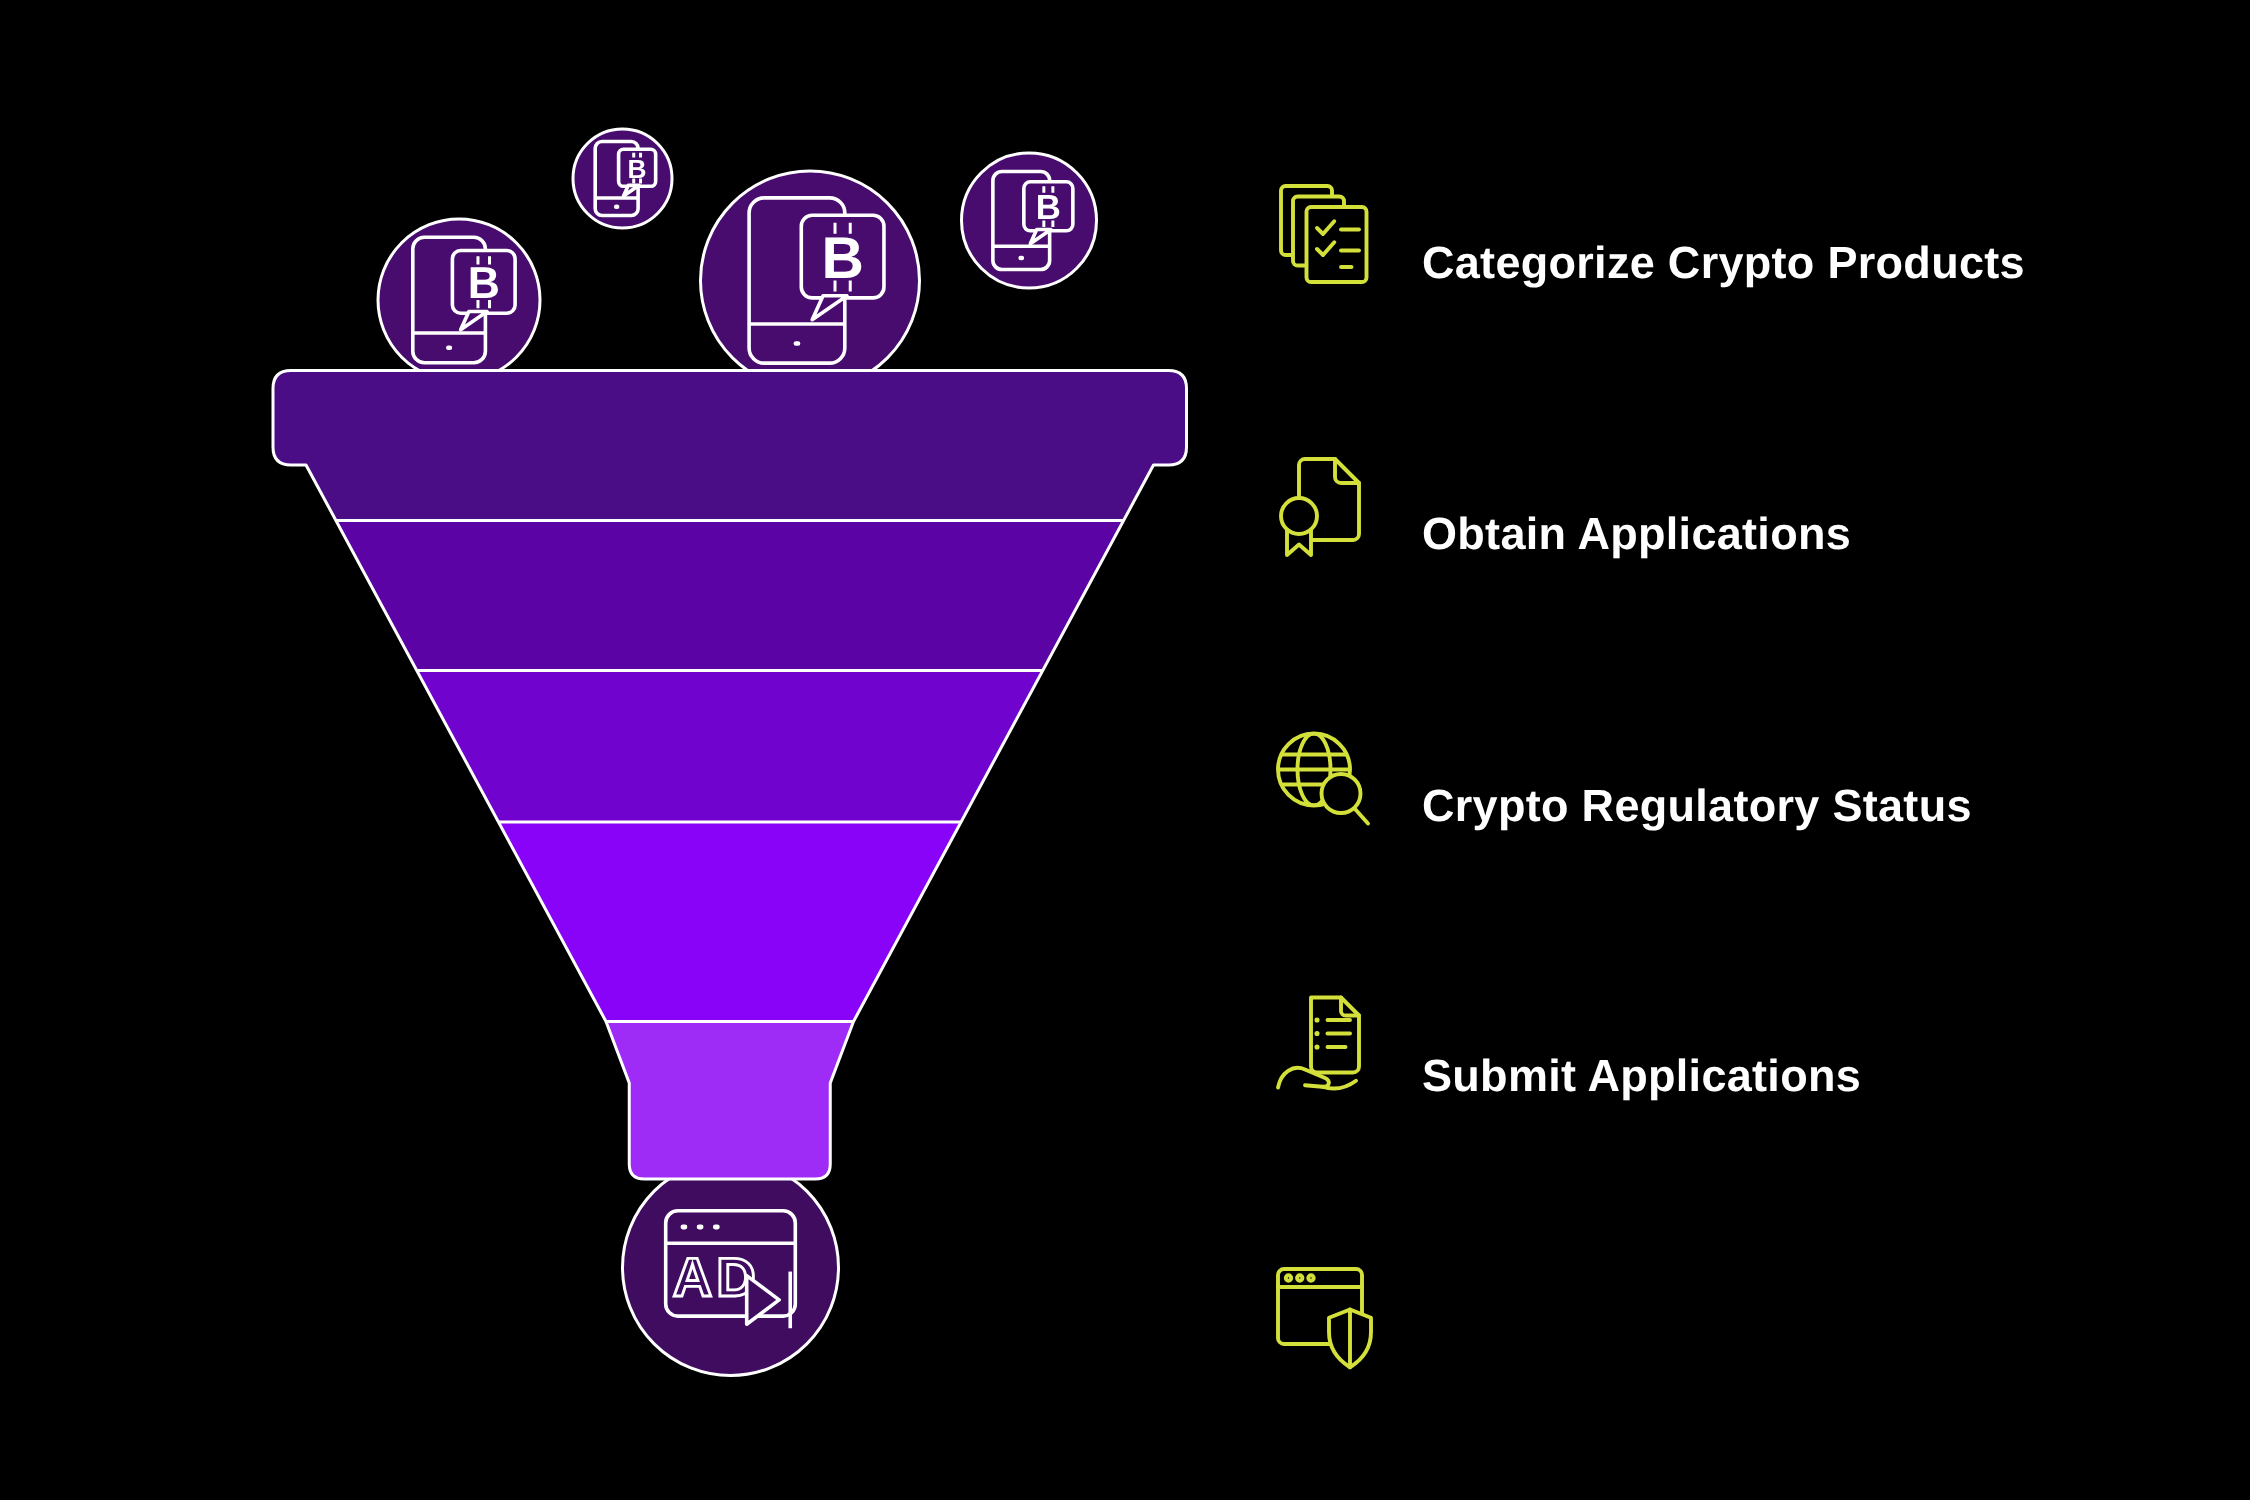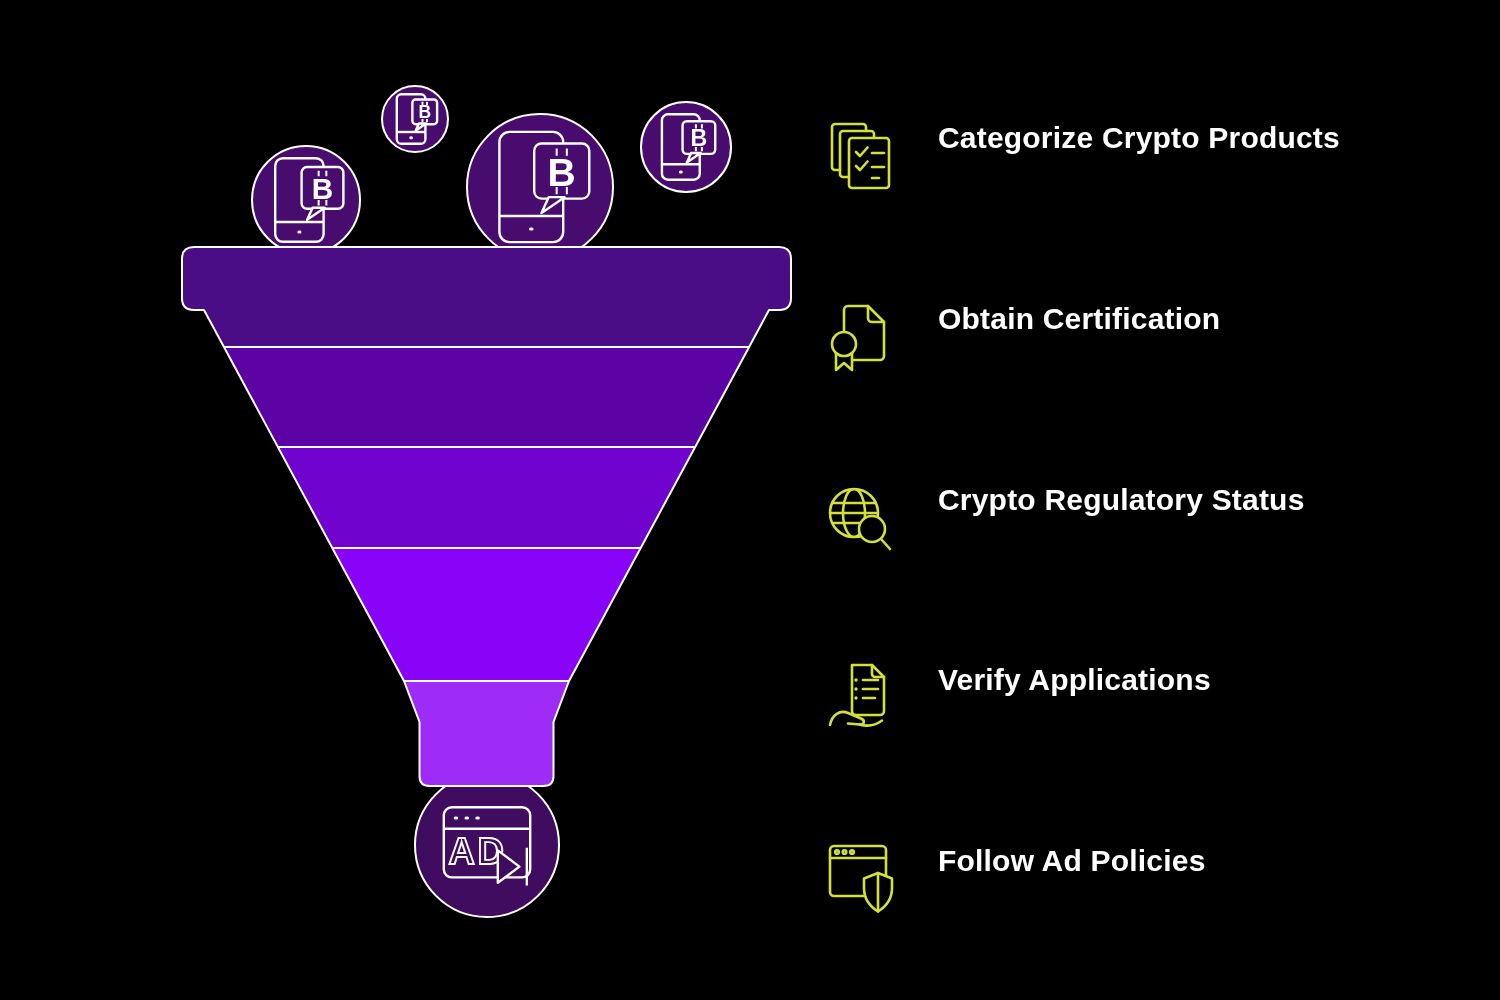--- a/index.html
+++ b/index.html
@@ -1,19 +1,19 @@
 <!DOCTYPE html>
 <html><head>
 <meta charset="utf-8">
 <style>
   html,body{margin:0;padding:0;background:#000;}
   #stage{position:relative;width:1500px;height:1000px;background:#000;overflow:hidden;
          font-family:"Liberation Sans","DejaVu Sans",sans-serif;}
   #funnel-svg{position:absolute;left:0;top:0;}
-  .step{position:absolute;left:826px;display:flex;align-items:flex-start;gap:40px;height:72px;}
+  .step{position:absolute;left:848px;display:flex;align-items:flex-end;gap:28px;height:72px;}
   .step-icon{flex:0 0 72px;}
   .step-label{color:#fff;font-size:30px;font-weight:700;letter-spacing:.2px;white-space:nowrap;}
   .s1{top:121px}.s2{top:302px}.s3{top:483px}.s4{top:663px}.s5{top:844px}
 </style>
 </head>
 <body>
 
 <div id="stage" style="background: rgb(0, 0, 0);">
 
   <svg id="funnel-svg" width="820" height="1000" viewBox="0 0 820 1000">
@@ -103,21 +103,21 @@
 
   <div class="step s2">
     <svg class="step-icon" width="72" height="72" viewBox="0 0 72 72">
       <g fill="none" stroke-width="2.6" stroke-linecap="round" stroke-linejoin="round" stroke="#D3E03A">
         <path d="M22 4 h20 l16 16 v34 a4 4 0 0 1 -4 4 h-32 a4 4 0 0 1 -4 -4 v-46 a4 4 0 0 1 4 -4 z" fill="#000"></path>
         <path d="M42 4 v12 a4 4 0 0 0 4 4 h12"></path>
         <path d="M10 50 v18 l8 -7 8 7 v-18 z" fill="#000"></path>
         <circle cx="18" cy="42" r="12" fill="#000"></circle>
       </g>
     </svg>
-    <span class="step-label">Obtain Certification</span>
+    <span class="step-label">Obtain Applications</span>
   </div>
 
   <div class="step s3">
     <svg class="step-icon" width="72" height="72" viewBox="0 0 72 72">
       <defs>
           <clipPath id="globe-clip">
             <circle cx="28" cy="30" r="24"></circle>
           </clipPath>
         </defs>
       <g fill="none" stroke-width="2.6" stroke-linecap="round" stroke-linejoin="round" stroke="#D3E03A">
@@ -141,31 +141,30 @@
         <path d="M26 2 h20 l12 12 v34 a4 4 0 0 1 -4 4 h-24 a4 4 0 0 1 -4 -4 v-42 a4 4 0 0 1 0 0 z" fill="#000"></path>
         <path d="M46 2 v9 a3 3 0 0 0 3 3 h9"></path>
         <path d="M30 17 h0.01 M30 26 h0.01 M30 35 h0.01" stroke-width="3.4"></path>
         <line x1="37" y1="17" x2="52" y2="17"></line>
         <line x1="37" y1="26" x2="52" y2="26"></line>
         <line x1="37" y1="35" x2="49" y2="35"></line>
         <path d="M4 62 C6 52 14 46.5 22 50 L35 55.5 C39.5 57.5 38.5 62 33.5 61.5 L22 60.5"></path>
         <path d="M33.5 61.5 C42 64 50 62 56 57.5"></path>
       </g>
     </svg>
-    <span class="step-label">Verify Applications</span>
+    <span class="step-label">Submit Applications</span>
   </div>
 
   <div class="step s5">
     <svg class="step-icon" width="72" height="72" viewBox="0 0 72 72">
       <g fill="none" stroke-width="2.6" stroke-linecap="round" stroke-linejoin="round" stroke="#D3E03A">
         <rect x="4" y="2" width="56" height="50" rx="4" fill="#000"></rect>
         <line x1="4" y1="14" x2="60" y2="14"></line>
         <circle cx="11" cy="8" r="1.8"></circle>
         <circle cx="18.5" cy="8" r="1.8"></circle>
         <circle cx="26" cy="8" r="1.8"></circle>
         <path d="M52 29 L66 34.5 V44 C66 55 60 62.5 52 67.5 C44 62.5 38 55 38 44 V34.5 Z" fill="#000"></path>
         <line x1="52" y1="29" x2="52" y2="67.5"></line>
       </g>
     </svg>
-    <span class="step-label">Follow Ad Policies</span>
   </div>
 
 </div>
 
 </body></html>

